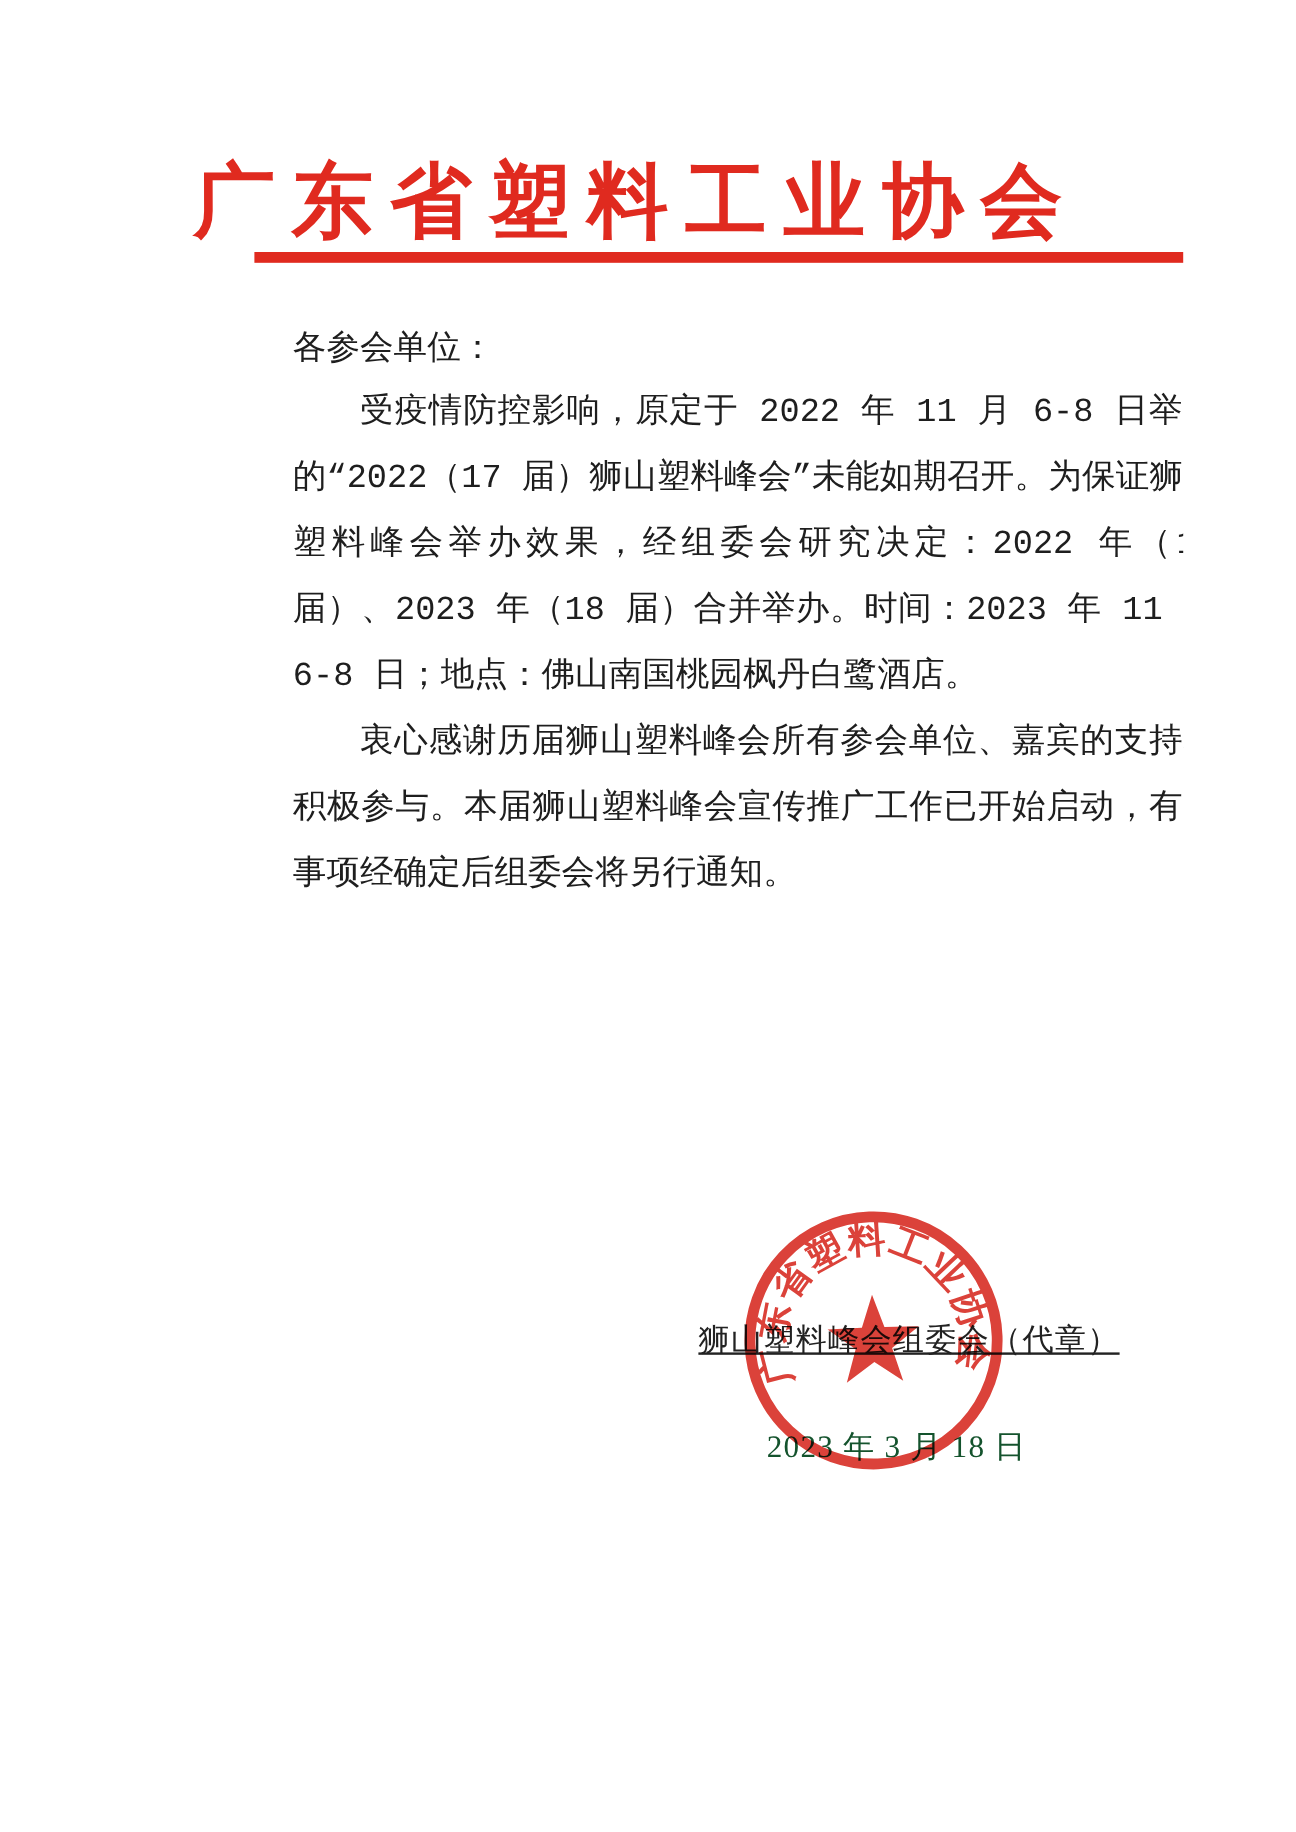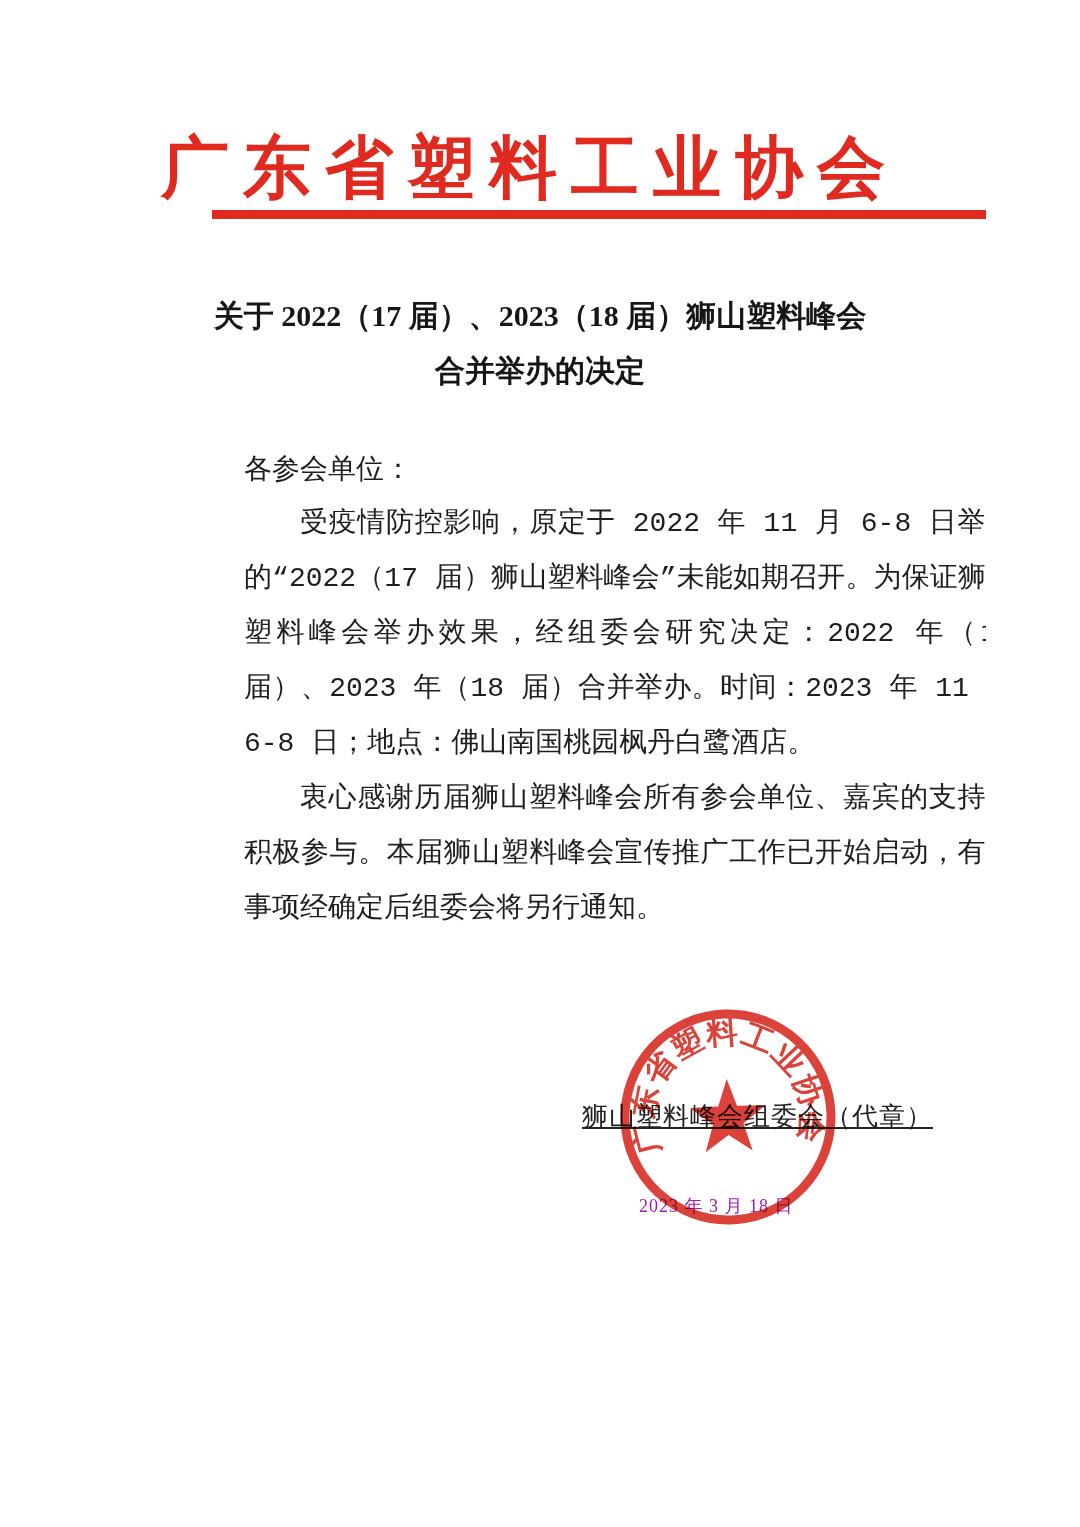--- a/index.html
+++ b/index.html
@@ -68,24 +68,24 @@
     line-height: 34px;
     letter-spacing: 1px;
     color: #222;
     white-space: nowrap;
     text-decoration: underline;
   }
   .date-line {
     position: absolute;
     top: 1189px;
     left: 545px;
-    font-size: 18px;
+    font-size: 26px;
     line-height: 34px;
     letter-spacing: 1px;
-    color: #a21caf;
+    color: #14532d;
     white-space: nowrap;
     text-align: right;
   }
   .seal {
     position: absolute;
     left: 521px;
     top: 1004px;
     width: 226px;
     height: 226px;
     mix-blend-mode: multiply;
@@ -99,24 +99,20 @@
 </style>
 </head>
 <body>
 
 <div class="page">
 
   <div class="org-header">广东省塑料工业协会</div>
 
   <div class="header-rule"></div>
 
-  <div class="doc-title">
-    <div>关于 2022（17 届）、2023（18 届）狮山塑料峰会</div>
-    <div>合并举办的决定</div>
-  </div>
 
   <div class="letter-body">
     <p class="salutation">各参会单位：</p>
     <p class="para">受疫情防控影响，原定于 2022 年 11 月 6-8 日举办的“2022（17 届）狮山塑料峰会”未能如期召开。为保证狮山塑料峰会举办效果，经组委会研究决定：2022 年（17 届）、2023 年（18 届）合并举办。时间：2023 年 11 月 6-8 日；地点：佛山南国桃园枫丹白鹭酒店。</p>
     <p class="para">衷心感谢历届狮山塑料峰会所有参会单位、嘉宾的支持和积极参与。本届狮山塑料峰会宣传推广工作已开始启动，有关事项经确定后组委会将另行通知。</p>
   </div>
 
   <div class="committee-line">狮山塑料峰会组委会（代章）</div>
 
   <div class="date-line">2023 年 3 月 18 日</div>

